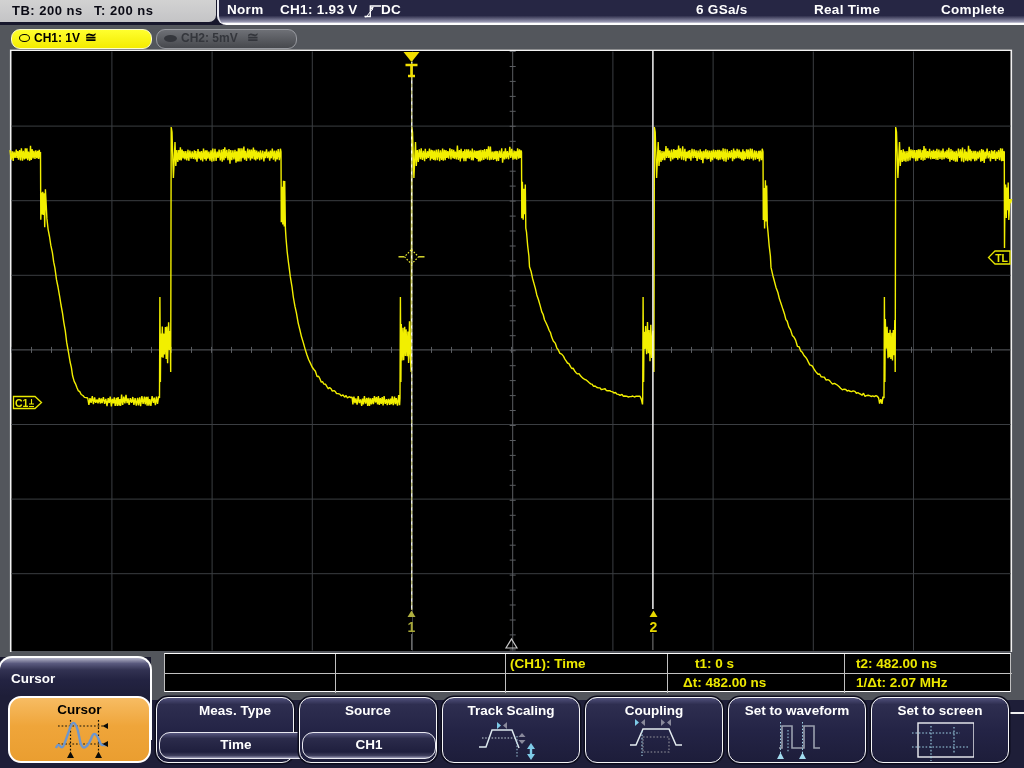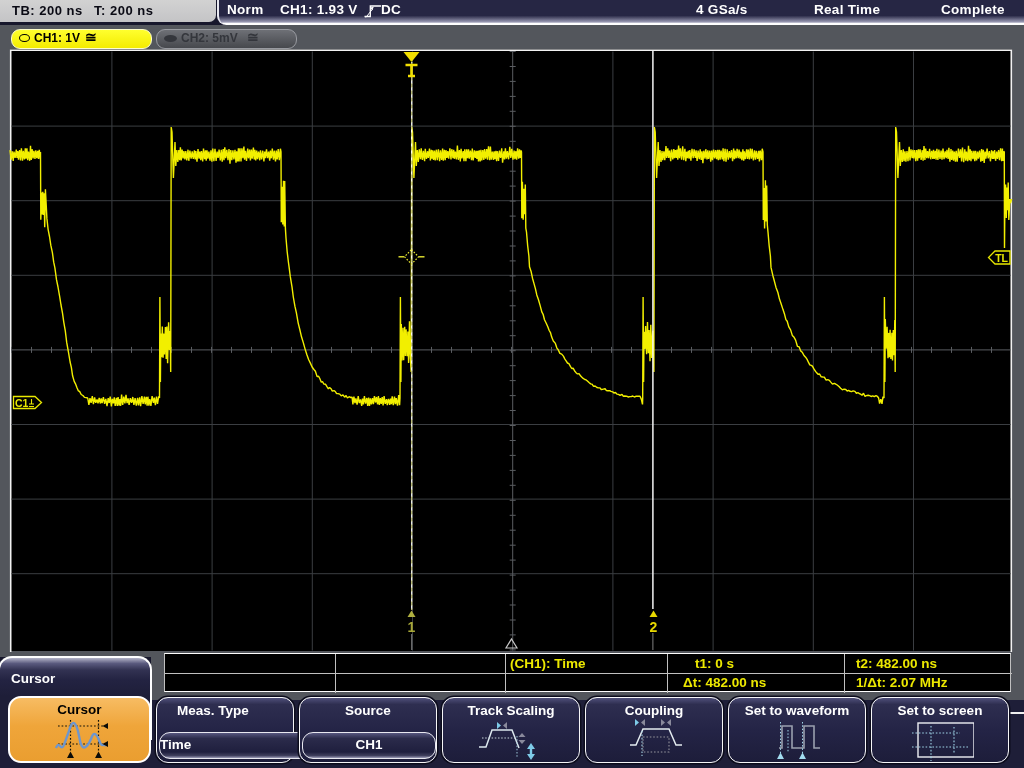--- a/index.html
+++ b/index.html
@@ -14,21 +14,21 @@
 </div>
 <div class="abs" style="left:217px;top:0;width:807px;height:25px;background:linear-gradient(#262644 0%,#262644 62%,#9a9ab4 88%,#ffffff 94%);border-left:2px solid #e8e8f0;border-radius:0 0 0 9px;color:#fff;font-size:13.5px;letter-spacing:0.3px;line-height:20px;">
   <span class="abs" style="left:8px;top:0;">Norm</span>
   <span class="abs" style="left:61px;top:0;">CH1: 1.93 V</span>
   <svg class="abs" style="left:145px;top:4px;" width="18" height="14" viewBox="0 0 18 14">
     <path d="M0.5 12.5 L6.3 12.5 L6.3 2 L17 2" stroke="#fff" stroke-width="1.3" fill="none"></path>
     <line x1="1.8" y1="13.5" x2="8.6" y2="5" stroke="#fff" stroke-width="1"></line>
     <path d="M9.8 2.8 L5.9 3.6 L8.3 6.2 Z" fill="#fff"></path>
   </svg>
   <span class="abs" style="left:162px;top:0;">DC</span>
-  <span class="abs" style="left:477px;top:0;">4 GSa/s</span>
+  <span class="abs" style="left:477px;top:0;">6 GSa/s</span>
   <span class="abs" style="left:595px;top:0;">Real Time</span>
   <span class="abs" style="left:722px;top:0;">Complete</span>
 </div>
 
 <div class="abs" style="left:0;top:25px;width:1024px;height:25px;background:#53565c;"></div>
 <div class="abs" style="left:11px;top:29px;width:141px;height:20px;background:linear-gradient(#ffff2e,#f4ec00);border:1.5px solid #fcfccc;border-radius:9px;color:#000;font-size:12px;line-height:17px;">
   <span class="abs" style="left:7px;top:4px;width:10.5px;height:8px;border:1.5px solid #000;border-radius:50%;"></span>
   <span class="abs" style="left:22px;top:0;">CH1: 1V</span>
     <span class="abs" style="left:73px;top:-1px;font-size:14px;">≅</span>
 </div>
@@ -214,21 +214,21 @@
 <line x1="16.5" y1="2" x2="16.5" y2="33"></line>
         <line x1="44.5" y1="2" x2="44.5" y2="33"></line>
 </g>
 <path d="M2 30 Q4 25 6 28 Q8 31 10 27 L15 13 Q17.5 4 20 5 Q22 6 24 13 L26.5 25 Q28.5 31 31.5 29 Q34.5 27 37 21 Q39 15 41 16 Q43 17 45 22 Q47 28 49 27 Q50.5 26 52 28" stroke="#6f96cc" stroke-width="2.4" fill="none"></path>
 <path d="M13 40 L20 40 L16.5 33.5 Z" fill="#0c0c08"></path>
       <path d="M41 40 L48 40 L44.5 33.5 Z" fill="#0c0c08"></path>
 <path d="M54 5 L48.5 8 L54 11 Z" fill="#0c0c08"></path>
 <path d="M54 23 L48.5 26 L54 29 Z" fill="#0c0c08"></path>
 </svg>
 </div>
-<div class="abs" style="left:156px;top:697px;width:138px;height:65.5px;background:linear-gradient(#50507a 0%,#2e2e50 10%,#242446 50%,#1d1d3a 100%);border:1.5px solid #f6f6f8;border-radius:12px;box-shadow:0 0 0 1.5px #0c0c1c;color:#fff;font-size:13.5px;padding-left:20px;">
+<div class="abs" style="left:156px;top:697px;width:138px;height:65.5px;background:linear-gradient(#50507a 0%,#2e2e50 10%,#242446 50%,#1d1d3a 100%);border:1.5px solid #f6f6f8;border-radius:12px;box-shadow:0 0 0 1.5px #0c0c1c;color:#fff;font-size:13.5px;text-align:center;padding-left:20px;">
   <div style="margin-top:5px;">Meas. Type</div>
     <div class="abs" style="left:2px;top:34px;width:154px;height:26.5px;background:linear-gradient(#56567e 0%,#2b2b4b 22%,#1f1f3e 76%,#3f3f5d 90%,#9c9cb8 100%);border:1.6px solid #e8e8f0;border-radius:11px;line-height:23px;">Time</div>
 </div>
 <div class="abs" style="left:299px;top:697px;width:138px;height:65.5px;background:linear-gradient(#50507a 0%,#2e2e50 10%,#242446 50%,#1d1d3a 100%);border:1.5px solid #f6f6f8;border-radius:12px;box-shadow:0 0 0 1.5px #0c0c1c;color:#fff;font-size:13.5px;text-align:center;">
   <div style="margin-top:5px;">Source</div>
     <div class="abs" style="left:2px;top:34px;width:134px;height:26.5px;background:linear-gradient(#56567e 0%,#2b2b4b 22%,#1f1f3e 76%,#3f3f5d 90%,#9c9cb8 100%);border:1.6px solid #e8e8f0;border-radius:11px;line-height:23px;">CH1</div>
 </div>
 <div class="abs" style="left:442px;top:697px;width:138px;height:65.5px;background:linear-gradient(#50507a 0%,#2e2e50 10%,#242446 50%,#1d1d3a 100%);border:1.5px solid #f6f6f8;border-radius:12px;box-shadow:0 0 0 1.5px #0c0c1c;color:#fff;font-size:13.5px;text-align:center;">
   <div style="margin-top:5px;">Track Scaling</div>
     <svg class="abs" style="left:34px;top:24px;" width="66" height="38" viewBox="0 0 66 38">

